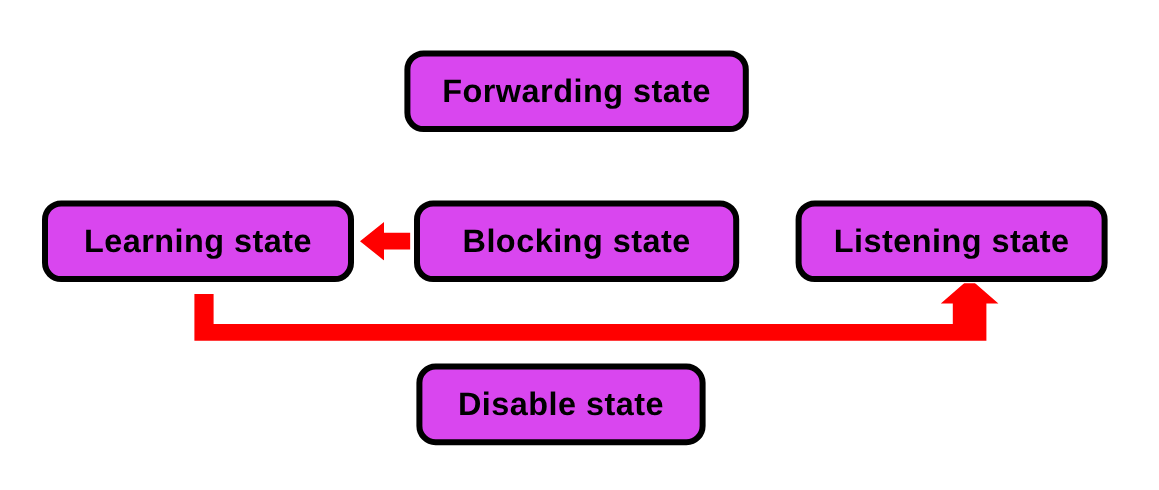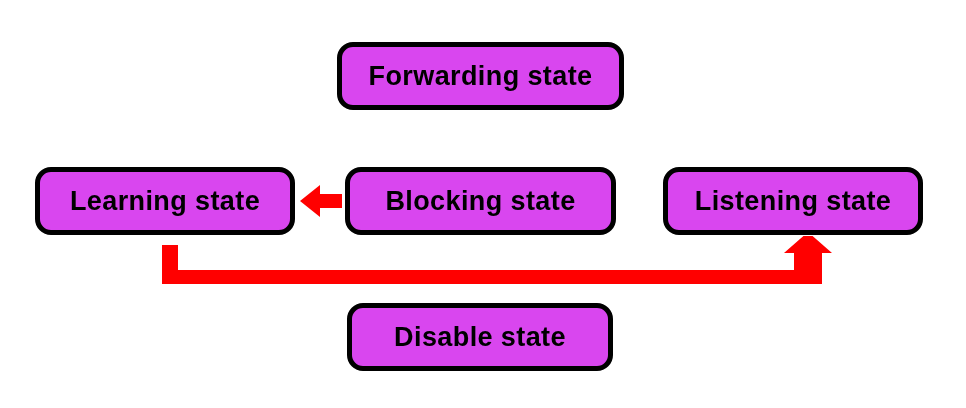--- a/index.html
+++ b/index.html
@@ -33,21 +33,21 @@
     letter-spacing: 0.4px;
     white-space: nowrap;
     line-height: 1;
   }
 
   
   #box-forwarding { left: 337px; top: 42px;  width: 287px; height: 68px; }
   #box-learning   { left: 35px;  top: 167px; width: 260px; height: 68px; }
   #box-listening  { left: 345px; top: 167px; width: 271px; height: 68px; }
   #box-blocking   { left: 663px; top: 167px; width: 260px; height: 68px; }
-  #box-disable    { left: 347px; top: 303px; width: 266px; height: 68px; }
+  #box-disable    { left: 347px; top: 303px; width: 241px; height: 68px; }
 
   
   #arrow-listening-to-learning {
     position: absolute;
     left: 300px;
     top: 185px;
     width: 42px;
     height: 32px;
   }
   

